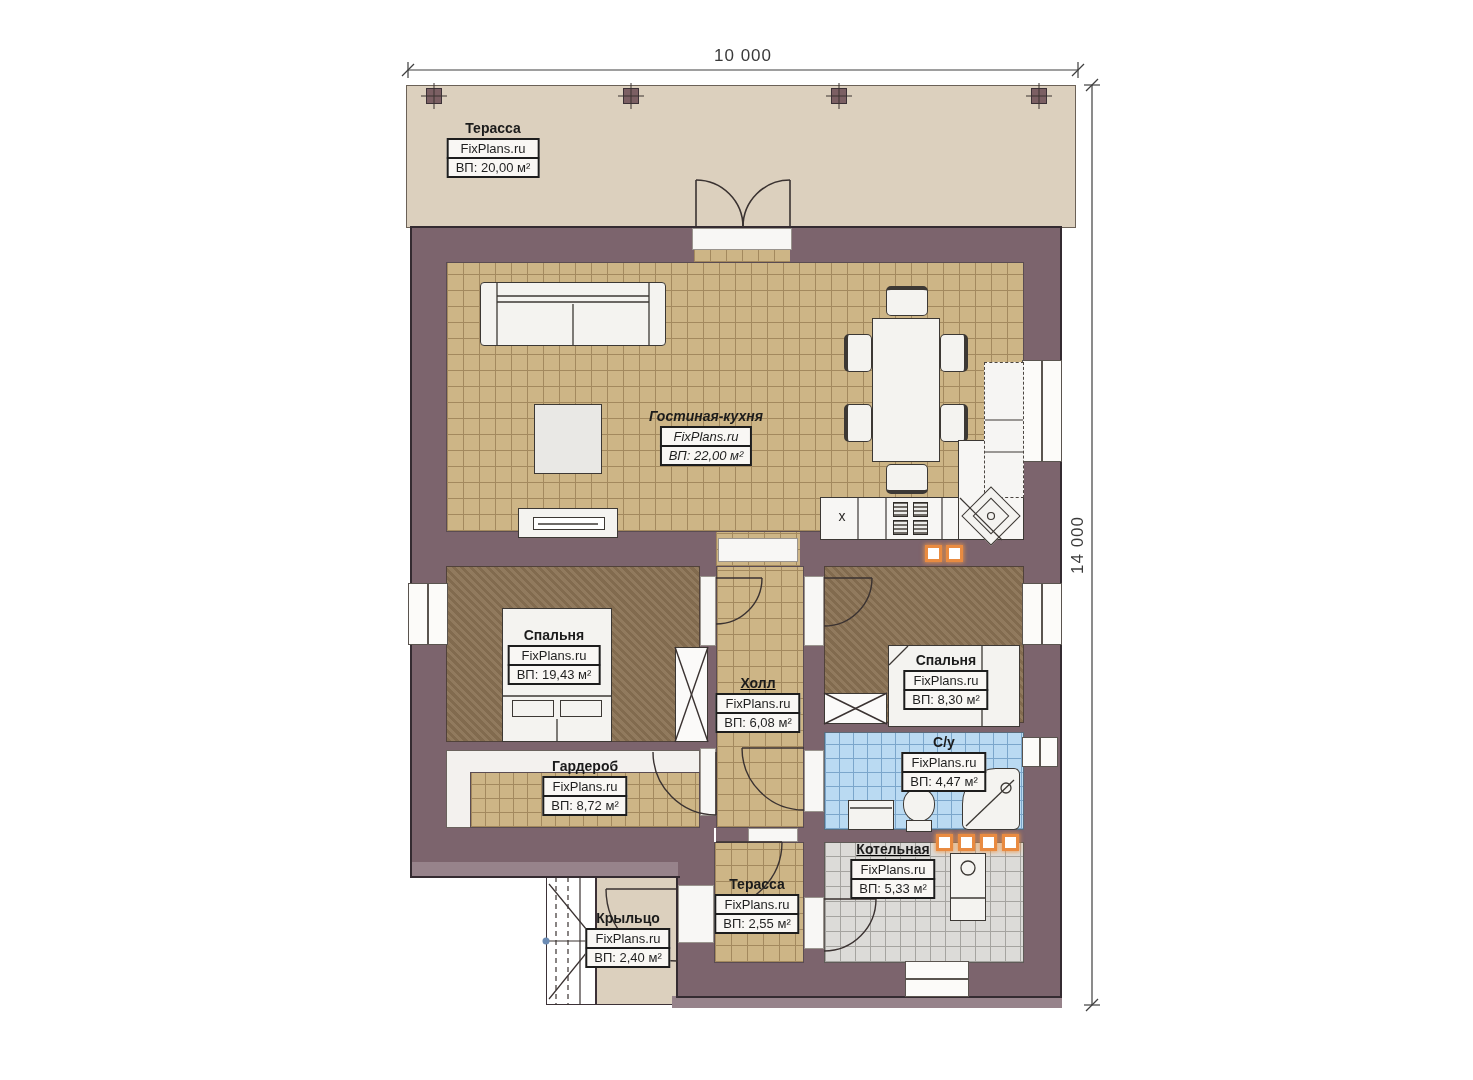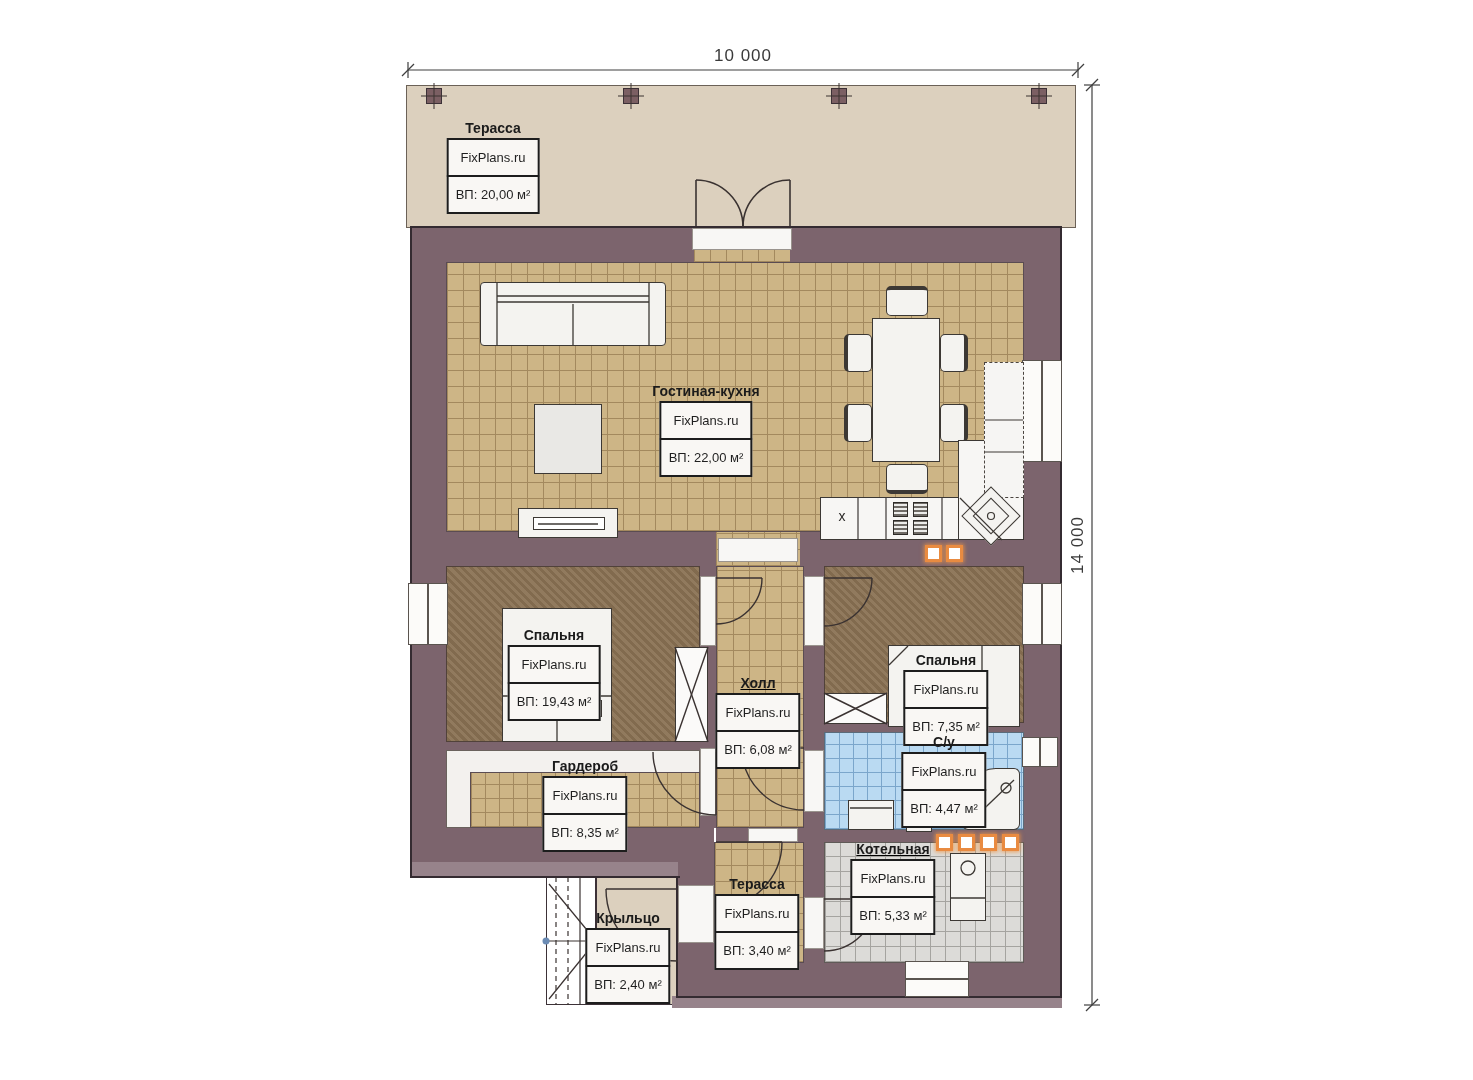--- a/index.html
+++ b/index.html
@@ -36,21 +36,21 @@
     background-image:linear-gradient(0deg,transparent 0 calc(50% - 1px),#5a544f calc(50% - 1px) calc(50% + 1px),transparent calc(50% + 1px));}
   .post{background:#7b5f63;border:1.5px solid #3c3137;width:16px;height:16px;}
   .vent{background:#ffffff;border:3px solid #e98b41;box-shadow:0 0 4px 1px rgba(240,150,70,.8);width:17px;height:17px;}
   .cab{background:#f6f5f3;border:1.5px dashed #4b4540;}
   .burner{width:15px;height:15px;border:1px solid #2f2c29;
     background-image:repeating-linear-gradient(0deg,#6f6b66 0 2px,#ececea 2px 4px),
                      repeating-linear-gradient(90deg,rgba(110,106,100,.7) 0 2px,transparent 2px 4px);}
   .label{position:absolute;transform:translateX(-50%);text-align:center;z-index:40;}
   .room-name{font-weight:bold;font-size:14px;color:#1b1b1b;white-space:nowrap;margin-bottom:2px;}
   .tagwrap{display:inline-block;}
-  .tag{display:block;background:#f9f7f4;border:2px solid #1d1d1d;padding:10px 7px;
+  .tag{display:block;background:#f9f7f4;border:2px solid #1d1d1d;padding:1px 7px;
        font-size:13px;color:#1f1f1f;white-space:nowrap;}
   .tag + .tag{margin-top:-2px;}
   .dim-label{position:absolute;font-size:17px;color:#3a3a3a;letter-spacing:1px;z-index:40;}
   svg.overlay{position:absolute;left:0;top:0;z-index:30;pointer-events:none;}
   .z1{z-index:1}.z2{z-index:2}.z3{z-index:3}.z4{z-index:4}.z5{z-index:6}
 </style>
 </head>
 <body>
 
 <div id="stage">
@@ -262,58 +262,58 @@
       <circle cx="968" cy="868" r="7"></circle>
         <path d="M951,898 H985"></path>
     </g>
   </svg>
 
   <div class="label" style="left:493px;top:120px;">
     <div class="room-name">Терасса</div>
     <span class="tagwrap"><span class="tag">FixPlans.ru</span><span class="tag">ВП: 20,00 м²</span></span>
   </div>
 
-  <div class="label" style="left:706px;top:383px;">
+  <div class="label" style="left:706px;top:408px;font-style:italic;">
     <div class="room-name">Гостиная-кухня</div>
     <span class="tagwrap"><span class="tag">FixPlans.ru</span><span class="tag">ВП: 22,00 м²</span></span>
   </div>
 
   <div class="label" style="left:554px;top:627px;">
     <div class="room-name">Спальня</div>
     <span class="tagwrap"><span class="tag">FixPlans.ru</span><span class="tag">ВП: 19,43 м²</span></span>
   </div>
 
   <div class="label" style="left:758px;top:675px;text-decoration:underline;">
     <div class="room-name">Холл</div>
     <span class="tagwrap"><span class="tag">FixPlans.ru</span><span class="tag">ВП: 6,08 м²</span></span>
   </div>
 
   <div class="label" style="left:946px;top:652px;">
     <div class="room-name">Спальня</div>
-    <span class="tagwrap"><span class="tag">FixPlans.ru</span><span class="tag">ВП: 7,35 м²</span></span>
+    <span class="tagwrap"><span class="tag">FixPlans.ru</span><span class="tag">ВП: 8,30 м²</span></span>
   </div>
 
   <div class="label" style="left:585px;top:758px;">
     <div class="room-name">Гардероб</div>
-    <span class="tagwrap"><span class="tag">FixPlans.ru</span><span class="tag">ВП: 8,35 м²</span></span>
+    <span class="tagwrap"><span class="tag">FixPlans.ru</span><span class="tag">ВП: 8,72 м²</span></span>
   </div>
 
   <div class="label" style="left:944px;top:734px;">
     <div class="room-name">С/у</div>
     <span class="tagwrap"><span class="tag">FixPlans.ru</span><span class="tag">ВП: 4,47 м²</span></span>
   </div>
 
   <div class="label" style="left:893px;top:841px;text-decoration:underline;">
     <div class="room-name">Котельная</div>
     <span class="tagwrap"><span class="tag">FixPlans.ru</span><span class="tag">ВП: 5,33 м²</span></span>
   </div>
 
   <div class="label" style="left:757px;top:876px;">
     <div class="room-name">Терасса</div>
-    <span class="tagwrap"><span class="tag">FixPlans.ru</span><span class="tag">ВП: 3,40 м²</span></span>
+    <span class="tagwrap"><span class="tag">FixPlans.ru</span><span class="tag">ВП: 2,55 м²</span></span>
   </div>
 
   <div class="label" style="left:628px;top:910px;">
     <div class="room-name">Крыльцо</div>
     <span class="tagwrap"><span class="tag">FixPlans.ru</span><span class="tag">ВП: 2,40 м²</span></span>
   </div>
 
 </div>
 
 </body></html>

